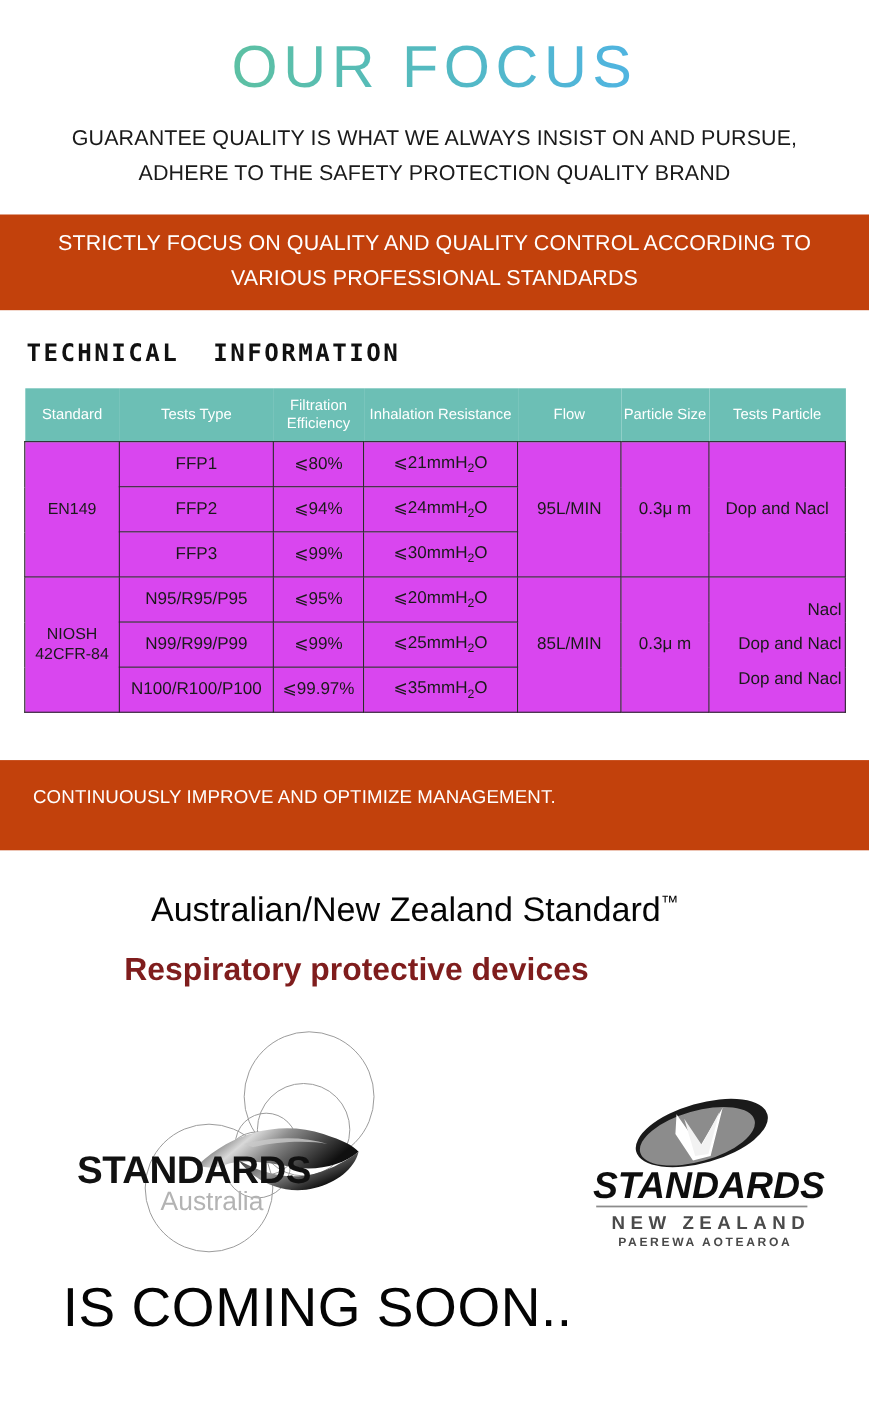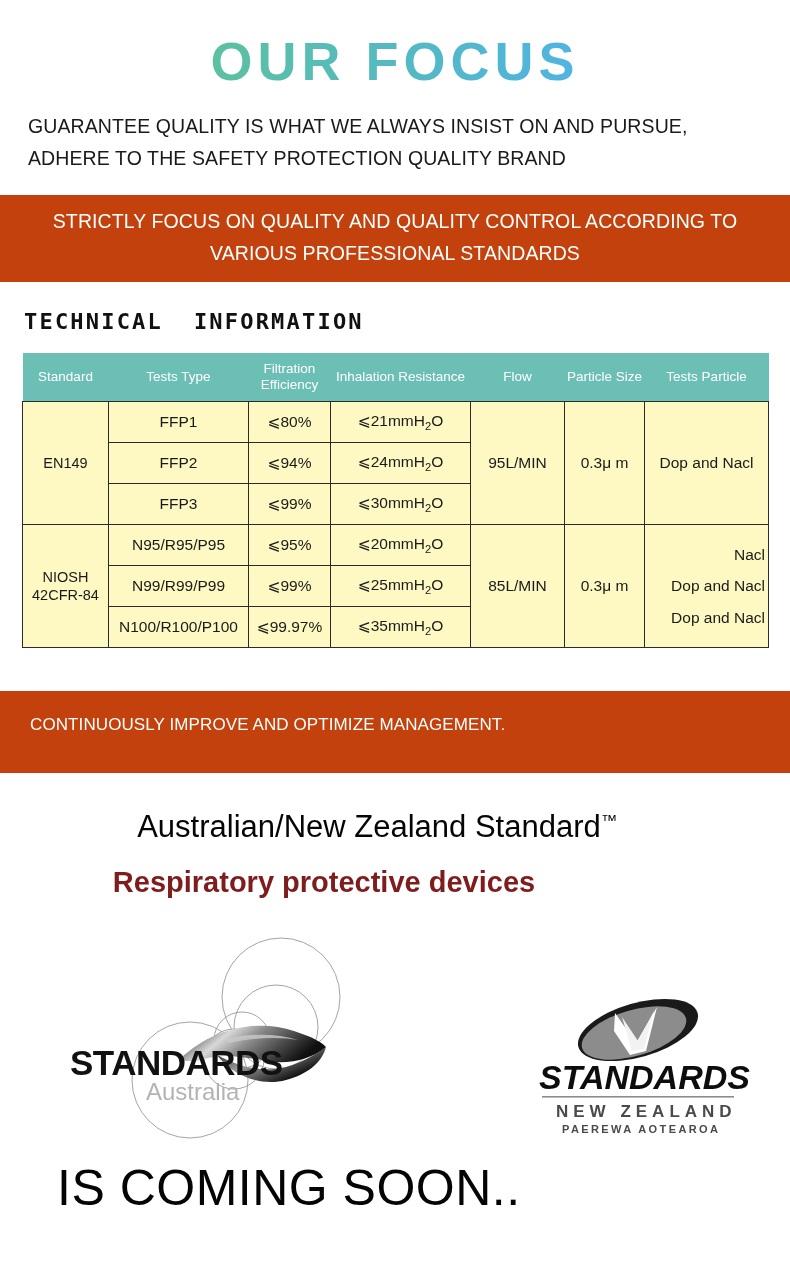--- a/index.html
+++ b/index.html
@@ -13,31 +13,32 @@
     position: relative;
     font-family: "Liberation Sans", sans-serif;
     color: #1a1a1a;
     overflow: hidden;
   }
 
   
   .hero-title {
     text-align: center;
     font-size: 54px;
-    font-weight: 700;
+    font-weight: 400;
     letter-spacing: 5px;
     line-height: 1;
     padding-top: 34px;
     background-image: linear-gradient(to right, #5cc0a4 0%, #5cc0a4 28%, #53b9c4 52%, #4fb3e8 78%, #4fb3e8 100%);
     -webkit-background-clip: text;
     background-clip: text;
     color: transparent;
     -webkit-text-fill-color: transparent;
   }
   .hero-sub {
+    text-align: center;
     font-size: 19.5px;
     font-weight: 400;
     line-height: 1.62;
     color: #1a1a1a;
     margin-top: 23px;
     padding: 0 28px;
     letter-spacing: 0.1px;
   }
 
   
@@ -97,21 +98,21 @@
     border: 0;
     text-align: center;
     vertical-align: middle;
   }
   table.tech td {
     border: 1.3px solid #2b2b2b;
     text-align: center;
     vertical-align: middle;
     height: 38px;
     padding: 1px 3px;
-    background: #fef9c3;
+    background: #d946ef;
     font-size: 15.5px;
     line-height: 1.25;
   }
   table.tech td.c-standard { border-left: 1.3px solid #2b2b2b; font-size: 14.5px; }
   table.tech td.c-type { font-size: 15.5px; }
   table.tech td.c-eff { font-size: 15.5px; }
   table.tech td.c-res { font-size: 15.5px; }
   table.tech td.c-particle { line-height: 2.05; text-align: right; }
   sub { font-size: 0.72em; }
 

